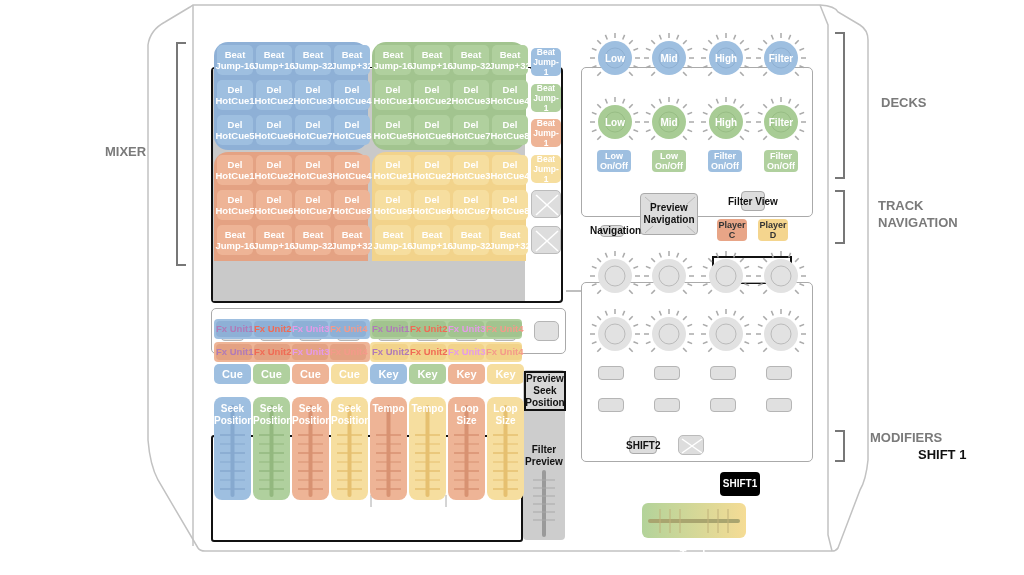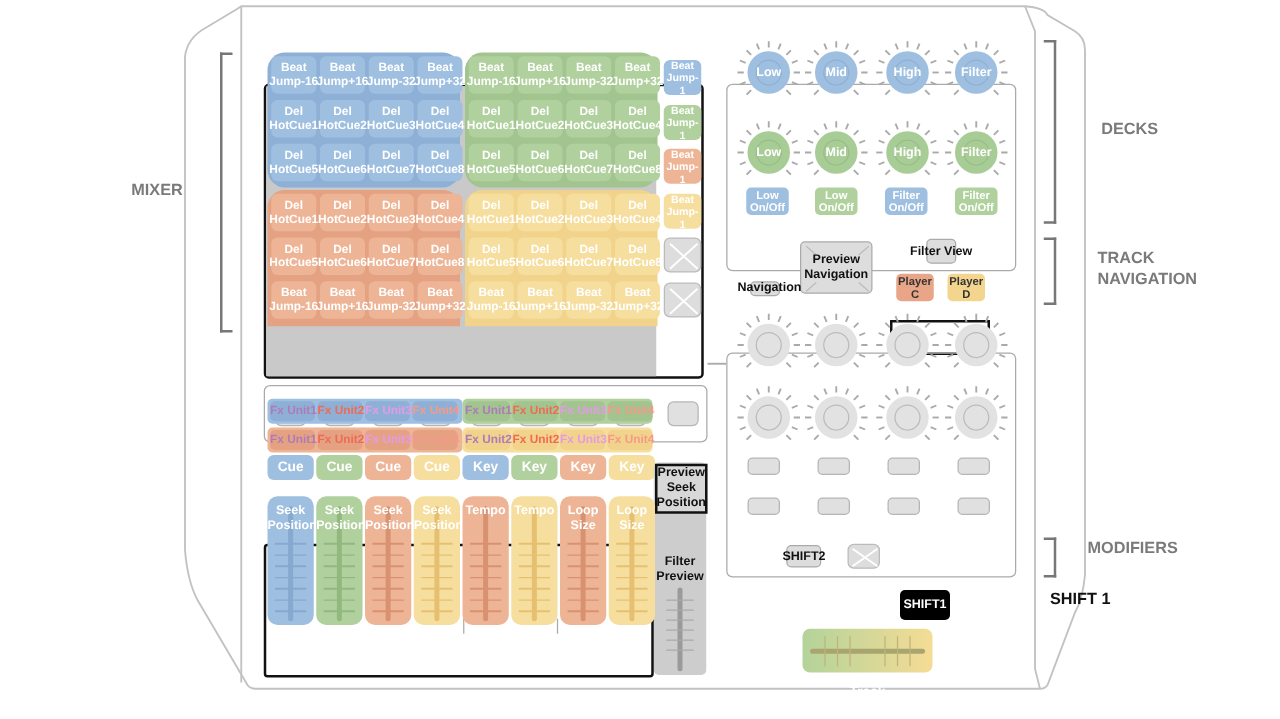--- a/index.html
+++ b/index.html
@@ -75,21 +75,21 @@
 <div class="label" style="left:881px;top:94px;">DECKS</div>
 
 <div class="bracket right" style="left:835px;top:190px;width:8px;height:50px;"></div>
 <div class="label" style="left:878px;top:197px;">
   <div>TRACK</div>
   <div>NAVIGATION</div>
 </div>
 
 <div class="bracket right" style="left:835px;top:430px;width:8px;height:28px;"></div>
 <div class="label" style="left:870px;top:429px;">MODIFIERS</div>
-<div class="label dark" style="left:840px;top:446px;margin-top:24px;">SHIFT 1</div>
+<div class="label dark" style="left:918px;top:446px;">SHIFT 1</div>
 
 <div class="abs" id="deck-frame"></div>
 <div class="abs" id="deck-grey"></div>
 <div id="deck-groups">
     <div class="grp blue" style="left: 214px; top: 42px; width: 154px; height: 108px;">
       <div class="pad" style="left: 3px; top: 3px;">
         <div>
           <span>Beat</span>
           <span>Jump-16</span>
         </div>

